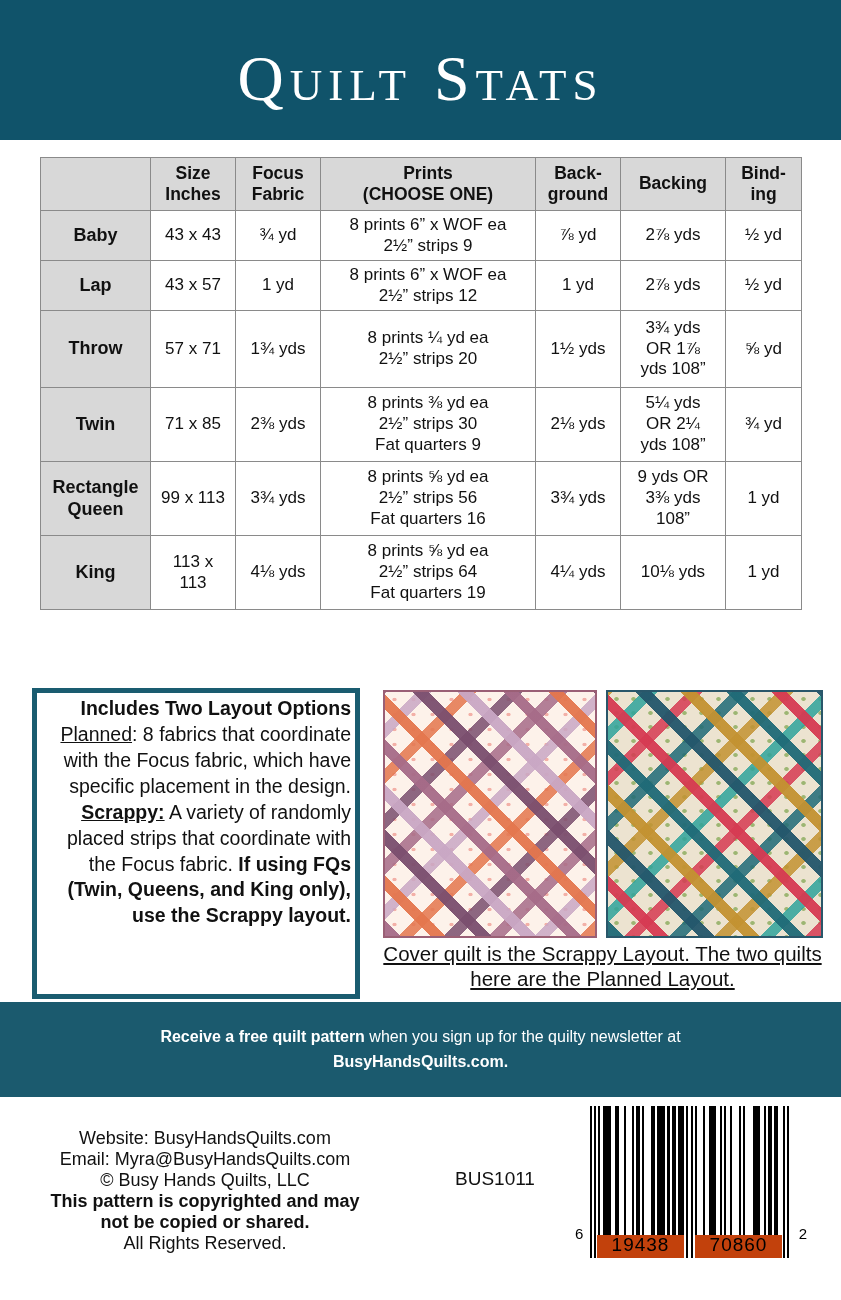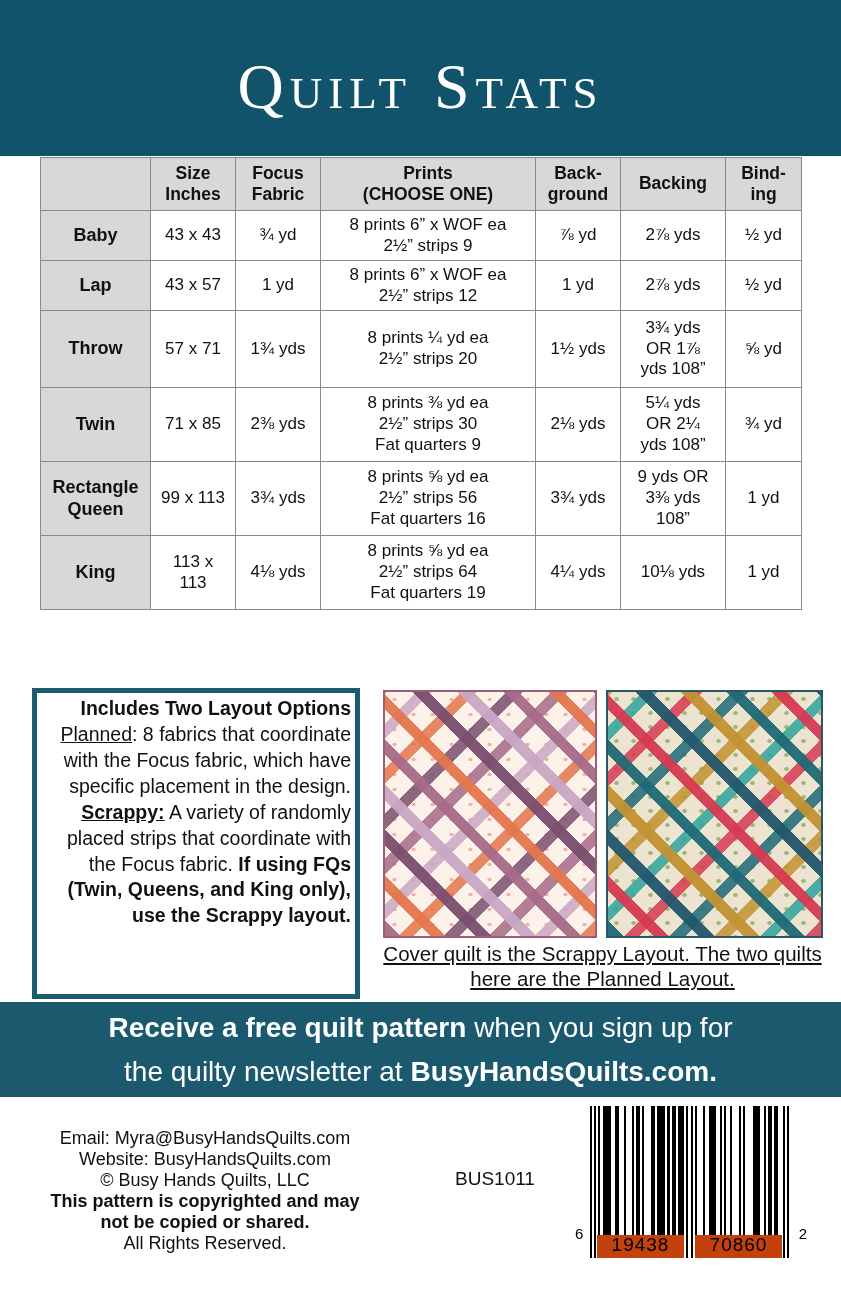--- a/index.html
+++ b/index.html
@@ -6,21 +6,21 @@
   .page{
     position:relative;
     width:841px;height:1300px;
     background:#ffffff;
     font-family:"Liberation Sans","DejaVu Sans",sans-serif;
     color:#111;
     overflow:hidden;
   }
   
   .header-band{
-    position:absolute;left:0;top:0;width:841px;height:156px;
+    position:absolute;left:0;top:0;width:841px;height:140px;
     background:#10536a;
     display:flex;align-items:center;justify-content:center;
   }
   .page-title{
     font-family:"Liberation Serif","DejaVu Serif",serif;
     font-variant:small-caps;
     font-size:64px;
     letter-spacing:6px;
     color:#ffffff;
     line-height:1;
@@ -115,21 +115,21 @@
     position:absolute;left:370px;top:941px;width:465px;
     text-align:center;font-size:20.5px;line-height:1.23;color:#111;text-decoration:underline;
   }
   
   .banner{
     position:absolute;left:0;top:1002px;width:841px;height:95px;
     background:#1b5a6e;color:#ffffff;
     display:flex;align-items:center;justify-content:center;
   }
   .banner-text{
-    text-align:center;font-size:28px;line-height:1.55;
+    text-align:center;font-size:16px;line-height:1.55;
     padding:0 95px;
   }
   
   .contact-block{
     position:absolute;left:46px;top:1128px;width:318px;
     text-align:center;font-size:18px;line-height:21px;color:#111;
   }
   .sku{
     position:absolute;left:455px;top:1168px;
     font-size:19px;color:#111;
@@ -271,22 +271,22 @@
 
   <div class="quilt quilt-pink"></div>
   <div class="quilt quilt-teal"></div>
   <div class="quilt-caption">Cover quilt is the Scrappy Layout.  The two quilts here are the Planned Layout.</div>
 
   <div class="banner">
     <div class="banner-text"><span style="font-weight: bold;">Receive a free quilt pattern</span><span> when you sign up for the quilty newsletter at </span><span style="font-weight: bold;">BusyHandsQuilts.com.</span></div>
   </div>
 
   <div class="contact-block">
+      <div>Website: BusyHandsQuilts.com</div>
       <div>Email: Myra@BusyHandsQuilts.com</div>
-      <div>Website: BusyHandsQuilts.com</div>
       <div>© Busy Hands Quilts, LLC</div>
       <div style="font-weight: bold;">This pattern is copyrighted and may not be copied or shared.</div>
       <div>All Rights Reserved.</div>
     </div>
   <div class="sku">BUS1011</div>
 
   <div class="barcode">
     <div class="bc-bars">
         <div class="bc-module on"></div>
         <div class="bc-module"></div>

